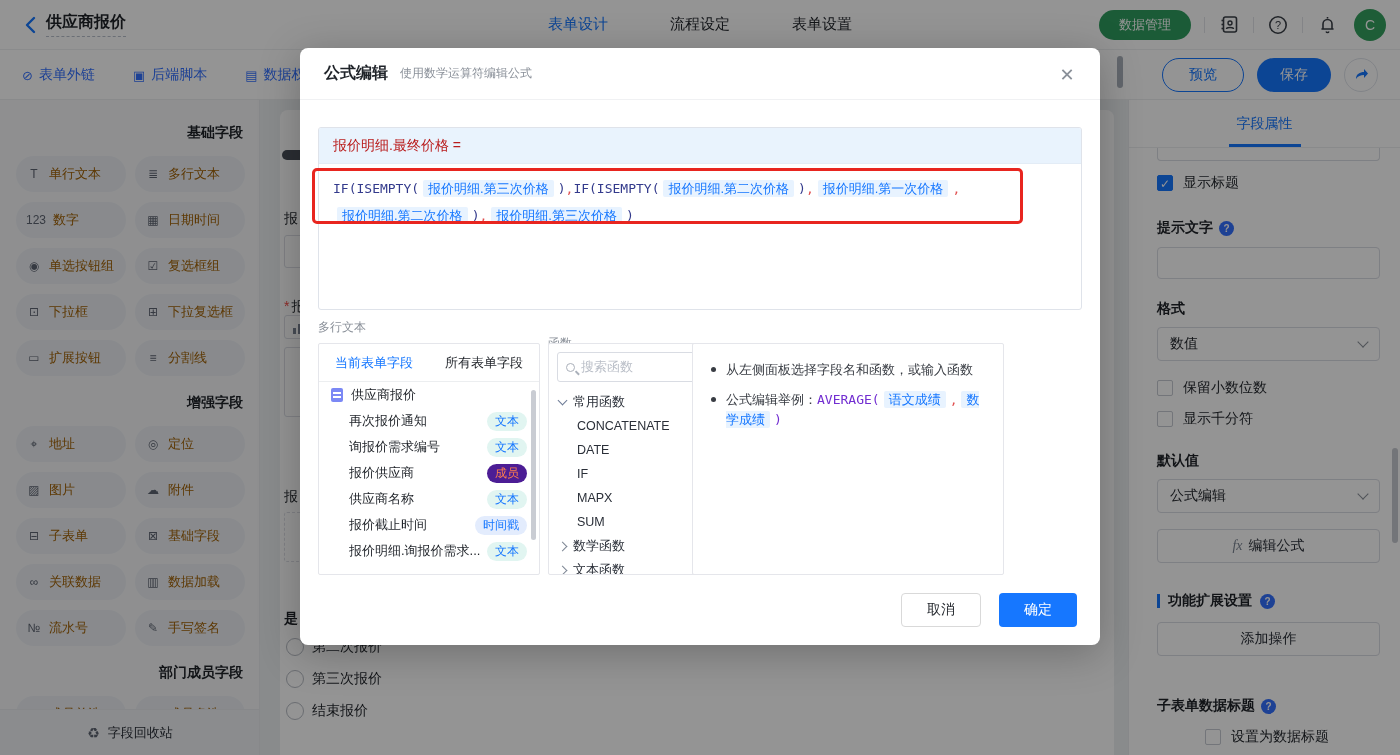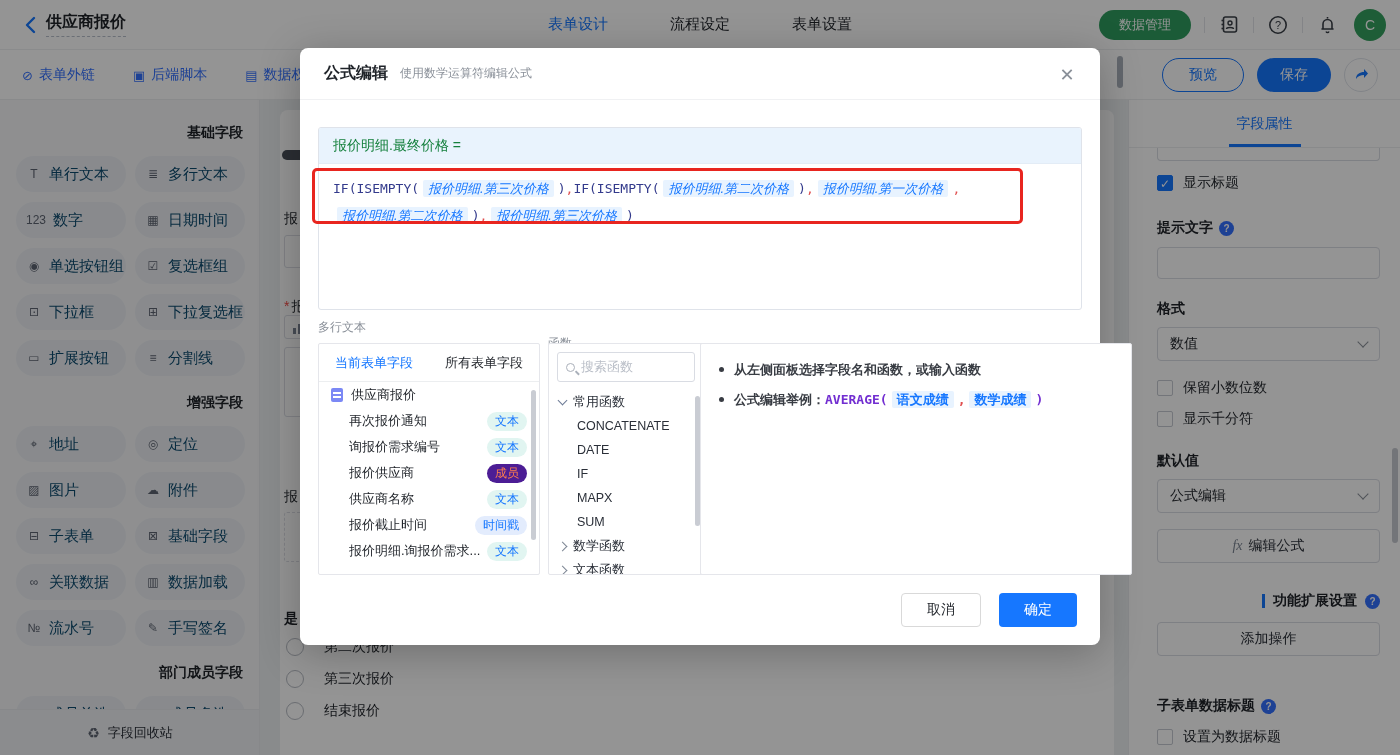--- a/index.html
+++ b/index.html
@@ -33,36 +33,36 @@
   .btn-share{width:34px;height:34px;border-radius:50%;border:1px solid #dfe3ea;background:#fff;display:flex;align-items:center;justify-content:center;cursor:pointer;}
 
   
   .sidebar{position:absolute;left:0;top:100px;bottom:0;width:260px;background:#f6f7f9;border-right:1px solid #e8eaee;overflow:hidden;z-index:1;}
   .sb-inner{padding:18px 16px 60px 16px;}
   .sb-title{font-size:14px;font-weight:bold;color:var(--ink);margin:6px 0 14px 2px;text-align:right;}
   .sb-section{margin-bottom:18px;}
   .sb-grid{display:grid;grid-template-columns:110px 110px;gap:10px 9px;}
   .sb-item{height:36px;border-radius:18px;background:#eceef3;display:flex;align-items:center;padding:0 10px;gap:7px;cursor:grab;}
   .sb-ico{color:#5e6572;font-size:12px;min-width:16px;text-align:center;}
-  .sb-lb{font-size:15px;color:#0c4a6e;white-space:nowrap;}
+  .sb-lb{font-size:13px;color:#a16207;white-space:nowrap;}
   .recycle{position:absolute;left:0;bottom:0;width:260px;height:46px;background:#f0f2f5;border-top:1px solid #e8eaee;display:flex;align-items:center;justify-content:center;gap:8px;font-size:13px;color:#2a2f38;cursor:pointer;z-index:2;}
   .recycle .g{font-size:14px;color:#5e6572;}
 
   
   .canvas{position:absolute;left:260px;top:100px;right:272px;bottom:0;background:#edeff2;z-index:0;}
   .card{position:absolute;left:20px;top:10px;right:14px;bottom:0;background:#fff;border-radius:8px 8px 0 0;}
   .frag-label{position:absolute;left:4px;font-size:14px;color:var(--ink);white-space:nowrap;}
   .req{color:#f54a45;margin-right:2px;}
   .frag-box{position:absolute;left:4px;width:220px;border:1px solid #dcdfe6;border-radius:3px;background:#fff;}
   .frag-box.dashed{border-style:dashed;}
   .toggle-frag{position:absolute;left:2px;top:40px;width:26px;height:10px;border-radius:5px;background:#4a5058;}
   .iconbox{position:absolute;left:4px;top:205px;width:30px;height:24px;border:1px solid #dcdfe6;border-radius:3px;display:flex;align-items:flex-end;justify-content:center;gap:2px;padding-bottom:4px;}
   .iconbox i{display:block;width:3px;background:#7d8694;}
   .q-label{position:absolute;left:4px;top:500px;font-size:14px;font-weight:bold;color:var(--ink);}
-  .radio-row{position:absolute;left:6px;display:flex;align-items:flex-start;gap:20px;cursor:pointer;}
+  .radio-row{position:absolute;left:6px;display:flex;align-items:flex-start;gap:8px;cursor:pointer;}
   .radio-c{width:18px;height:18px;border-radius:50%;border:1px solid #b7bcc4;background:#fff;}
   .radio-t{font-size:14px;color:var(--ink);white-space:nowrap;}
   .canvas-scroll{position:absolute;left:1117px;top:56px;width:6px;height:32px;border-radius:3px;background:#aab0ba;z-index:2;}
 
   
   .rpanel{position:absolute;right:0;top:100px;bottom:0;width:272px;background:#fff;border-left:1px solid #e8eaee;z-index:1;}
   .rp-tabs{height:48px;border-bottom:1px solid #eceef0;display:flex;}
   .rp-tab{flex:1;display:flex;align-items:center;justify-content:center;font-size:14px;color:var(--ink);cursor:pointer;position:relative;}
   .rp-tab.active{color:var(--accent);}
   .rp-tab.active::after{content:"";position:absolute;bottom:0;left:50%;transform:translateX(-50%);width:72px;height:3px;background:var(--accent);}
@@ -72,46 +72,46 @@
   .chk{width:16px;height:16px;border:1px solid #c6cad2;border-radius:2px;background:#fff;flex:none;}
   .chk.on{background:var(--accent);border-color:var(--accent);color:#fff;font-size:12px;line-height:16px;text-align:center;}
   .chk-lb{font-size:14px;color:var(--ink);}
   .rp-label{font-size:14px;font-weight:bold;color:var(--ink);display:flex;align-items:center;gap:6px;}
   .help-dot{width:15px;height:15px;border-radius:50%;background:#3370ff;color:#fff;font-size:10px;font-weight:bold;display:inline-flex;align-items:center;justify-content:center;}
   .rp-input{height:32px;border:1px solid #d9dce3;border-radius:4px;background:#fff;width:100%;}
   .rp-select{height:34px;border:1px solid #d9dce3;border-radius:4px;background:#fff;display:flex;align-items:center;justify-content:space-between;padding:0 12px;font-size:14px;color:var(--ink);cursor:pointer;}
   .chev{width:8px;height:8px;border-right:1.5px solid #8a9099;border-bottom:1.5px solid #8a9099;transform:rotate(45deg);margin-top:-4px;}
   .rp-btn{height:34px;border:1px solid #d9dce3;border-radius:4px;background:#fff;width:100%;font-size:14px;color:#2a2f38;display:flex;align-items:center;justify-content:center;gap:6px;cursor:pointer;}
   .fx{font-style:italic;color:#7d8694;font-family:"Liberation Serif","DejaVu Serif",serif;}
-  .sec-head{display:flex;align-items:center;gap:8px;font-size:14px;font-weight:bold;color:var(--ink);justify-content:flex-end;}
+  .sec-head{display:flex;align-items:center;gap:8px;font-size:14px;font-weight:bold;color:var(--ink);}
   .sec-bar{width:3px;height:14px;background:var(--accent);}
   .rp-scroll{position:absolute;right:2px;top:348px;width:6px;height:95px;border-radius:3px;background:#c7cad0;}
 
   
   .overlay{position:absolute;inset:0;background:rgba(0,0,0,0.42);z-index:50;}
   .modal{position:absolute;left:300px;top:48px;width:800px;height:597px;background:#fff;border-radius:8px;z-index:100;box-shadow:0 8px 40px rgba(0,0,0,.25);}
   .m-head{height:52px;border-bottom:1px solid #f0f1f3;display:flex;align-items:center;padding:0 24px;}
   .m-title{font-size:16px;font-weight:bold;color:var(--ink);}
   .m-sub{font-size:12px;color:var(--gray);margin-left:12px;}
   .m-close{position:absolute;right:22px;top:16px;width:22px;height:22px;color:#8a9099;font-size:18px;display:flex;align-items:center;justify-content:center;cursor:pointer;}
 
   .editor{position:absolute;left:18px;top:79px;width:764px;height:183px;border:1px solid #dfe3ea;border-radius:3px;overflow:hidden;}
-  .editor-target{height:36px;background:#e9f3fd;display:flex;align-items:center;padding:12px 14px;font-size:14px;color:#15803d;border-bottom:1px solid #e3ecf6;}
+  .editor-target{height:36px;background:#e9f3fd;display:flex;align-items:center;padding:12px 14px;font-size:14px;color:#b91c1c;border-bottom:1px solid #e3ecf6;}
   .editor-code{padding:11px 14px;cursor:text;height:146px;}
   .code-line{line-height:27px;font-size:13px;white-space:nowrap;}
   .tk-fn{font-family:"DejaVu Sans Mono","Liberation Mono",monospace;color:#333a8c;}
   .tk-comma{font-family:"DejaVu Sans Mono","Liberation Mono",monospace;color:#e04f4f;}
-  .tk-field{background:#e8f3ff;color:var(--accent);border-radius:2px;padding:1px 5px;margin:0 4px;font-size:13px;font-style:italic;}
+  .tk-field{background:#e8f3ff;color:var(--accent);border-radius:2px;padding:1px 5px;margin:0 4px;font-size:13px;}
   .annotation-box{position:absolute;left:12px;top:120px;width:711px;height:56px;border:3px solid var(--red);border-radius:5px;z-index:10;pointer-events:none;}
 
   .pane-label{position:absolute;font-size:12px;color:var(--gray);}
   .pane{position:absolute;top:295px;height:232px;border:1px solid var(--line);border-radius:2px;background:#fff;overflow:hidden;}
   .pane-vars{left:18px;width:222px;}
   .pane-fns{left:248px;width:156px;}
-  .pane-help{left:400px;width:432px;font-weight:bold;}
+  .pane-help{left:392px;width:312px;}
 
   .var-tabs{height:38px;border-bottom:1px solid #eceef0;display:flex;}
   .var-tab{flex:1;display:flex;align-items:center;justify-content:center;font-size:13px;color:var(--ink);cursor:pointer;}
   .var-tab.active{color:var(--accent);}
   .var-list{position:relative;}
   .var-row{height:26px;display:flex;align-items:center;padding:0 12px;cursor:pointer;}
   .var-root-ico{width:12px;height:14px;background:#7b88f5;border-radius:2px;margin-right:8px;position:relative;flex:none;}
   .var-root-ico::after{content:"";position:absolute;left:2px;top:4px;width:8px;height:2px;background:#fff;box-shadow:0 4px 0 #fff;}
   .var-name{font-size:13px;color:var(--ink);white-space:nowrap;overflow:hidden;flex:1;}
   .var-row.child{padding-left:30px;}
@@ -405,21 +405,21 @@
       <span>功能扩展设置</span>
       <span class="help-dot">?</span>
     </div>
     <button class="rp-btn" style="margin-top:12px;">
       <span>添加操作</span>
     </button>
     <div class="rp-label" style="margin-top:41px;">
       <span>子表单数据标题</span>
         <span class="help-dot">?</span>
     </div>
-    <div class="chk-row" style="margin-top:13px;">
+    <div class="chk-row" style="margin-top:13px;margin-left:48px;">
       <span class="chk"></span>
       <span class="chk-lb">设置为数据标题</span>
     </div>
 
   </div>
   <div class="rp-scroll"></div>
 </div>
 
 <div class="overlay"></div>
 

